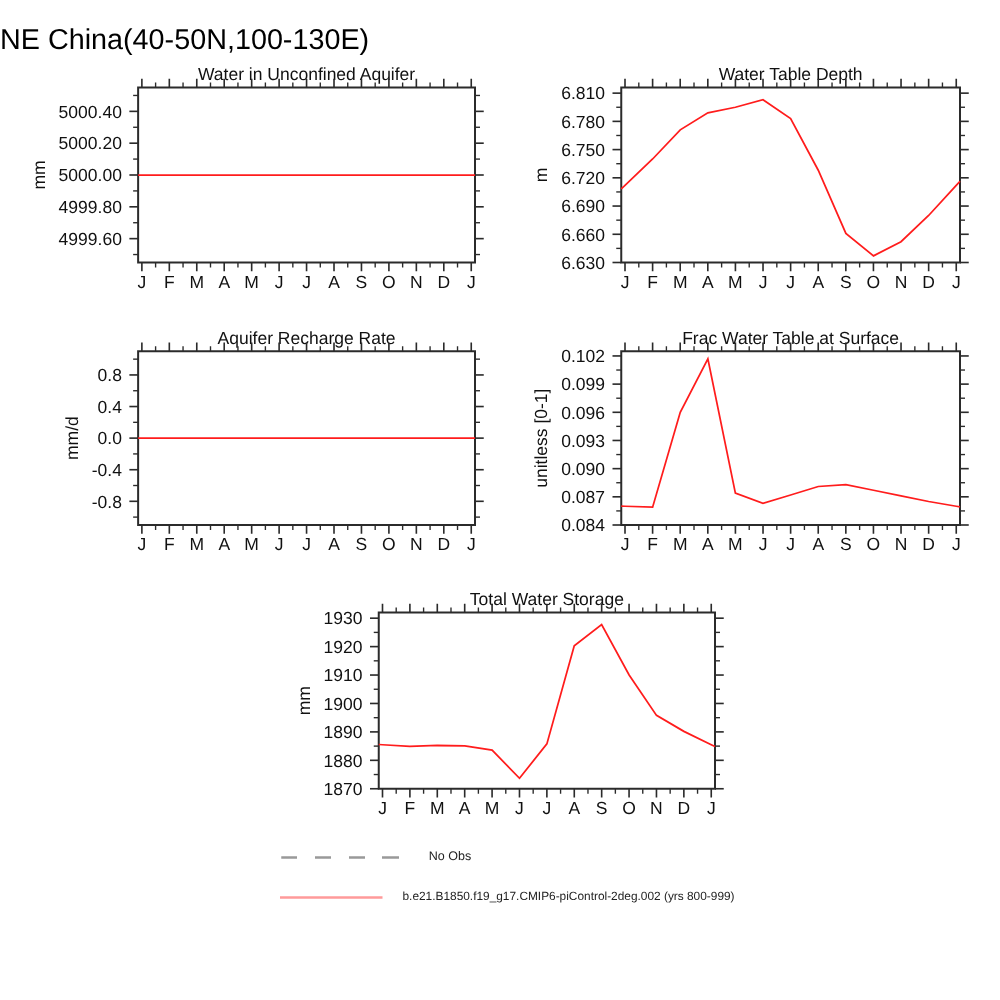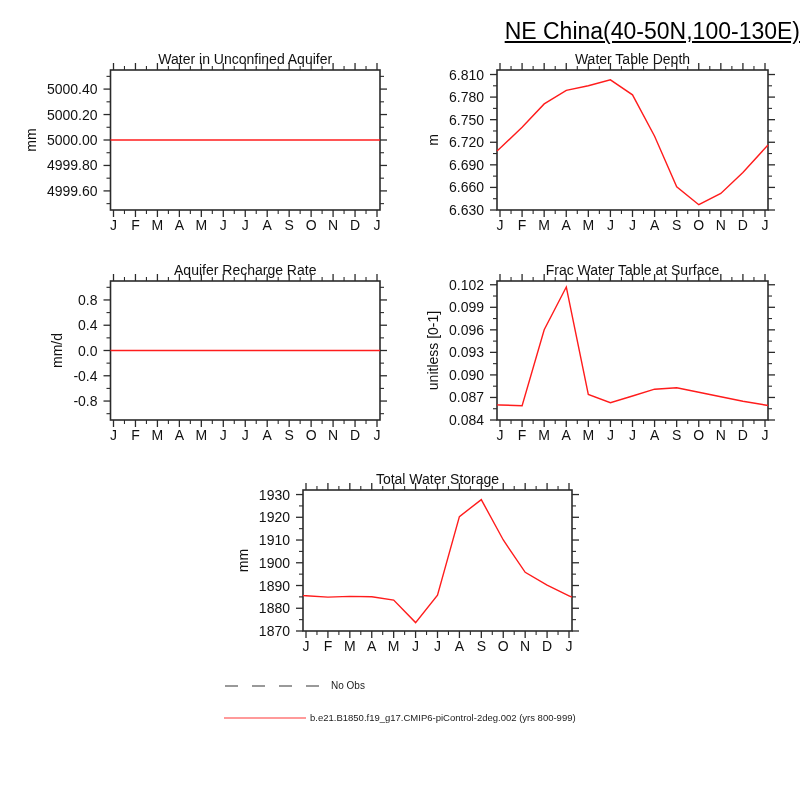--- a/index.html
+++ b/index.html
@@ -1,23 +1,23 @@
 <!DOCTYPE html>
 <html><head>
 <meta charset="utf-8">
 <style>
   html,body{margin:0;padding:0;background:#fff;}
   .page{position:relative;width:800px;height:800px;background:#ffffff;overflow:hidden;
         font-family:"Liberation Sans", sans-serif;color:#111;}
-  .main-title{position:absolute;left:0;right:0;top:19px;text-align:right;
-              font-size:23px;line-height:1.05;color:#000;text-decoration:underline;}
+  .main-title{position:absolute;left:0;right:0;top:19px;text-align:left;
+              font-size:23px;line-height:1.05;color:#000;}
   #charts{position:absolute;left:0;top:0;}
   #charts text{font-family:"Liberation Sans", sans-serif;}
   .legend-sample{position:absolute;height:2px;}
-  .legend-label{position:absolute;white-space:nowrap;color:#222;}
+  .legend-label{position:absolute;white-space:nowrap;color:#222;margin-left:12px;}
   .legend-label.no-obs{left:331px;top:680px;font-size:10px;}
   .legend-label.model{left:310px;top:712px;font-size:9.5px;}
   .sample-no-obs{left:225px;top:685px;width:104px;}
   .sample-model{left:224px;top:717px;width:82px;}
 </style>
 </head>
 <body>
 
 <div class="page">
   <div class="main-title">NE China(40-50N,100-130E)</div>

